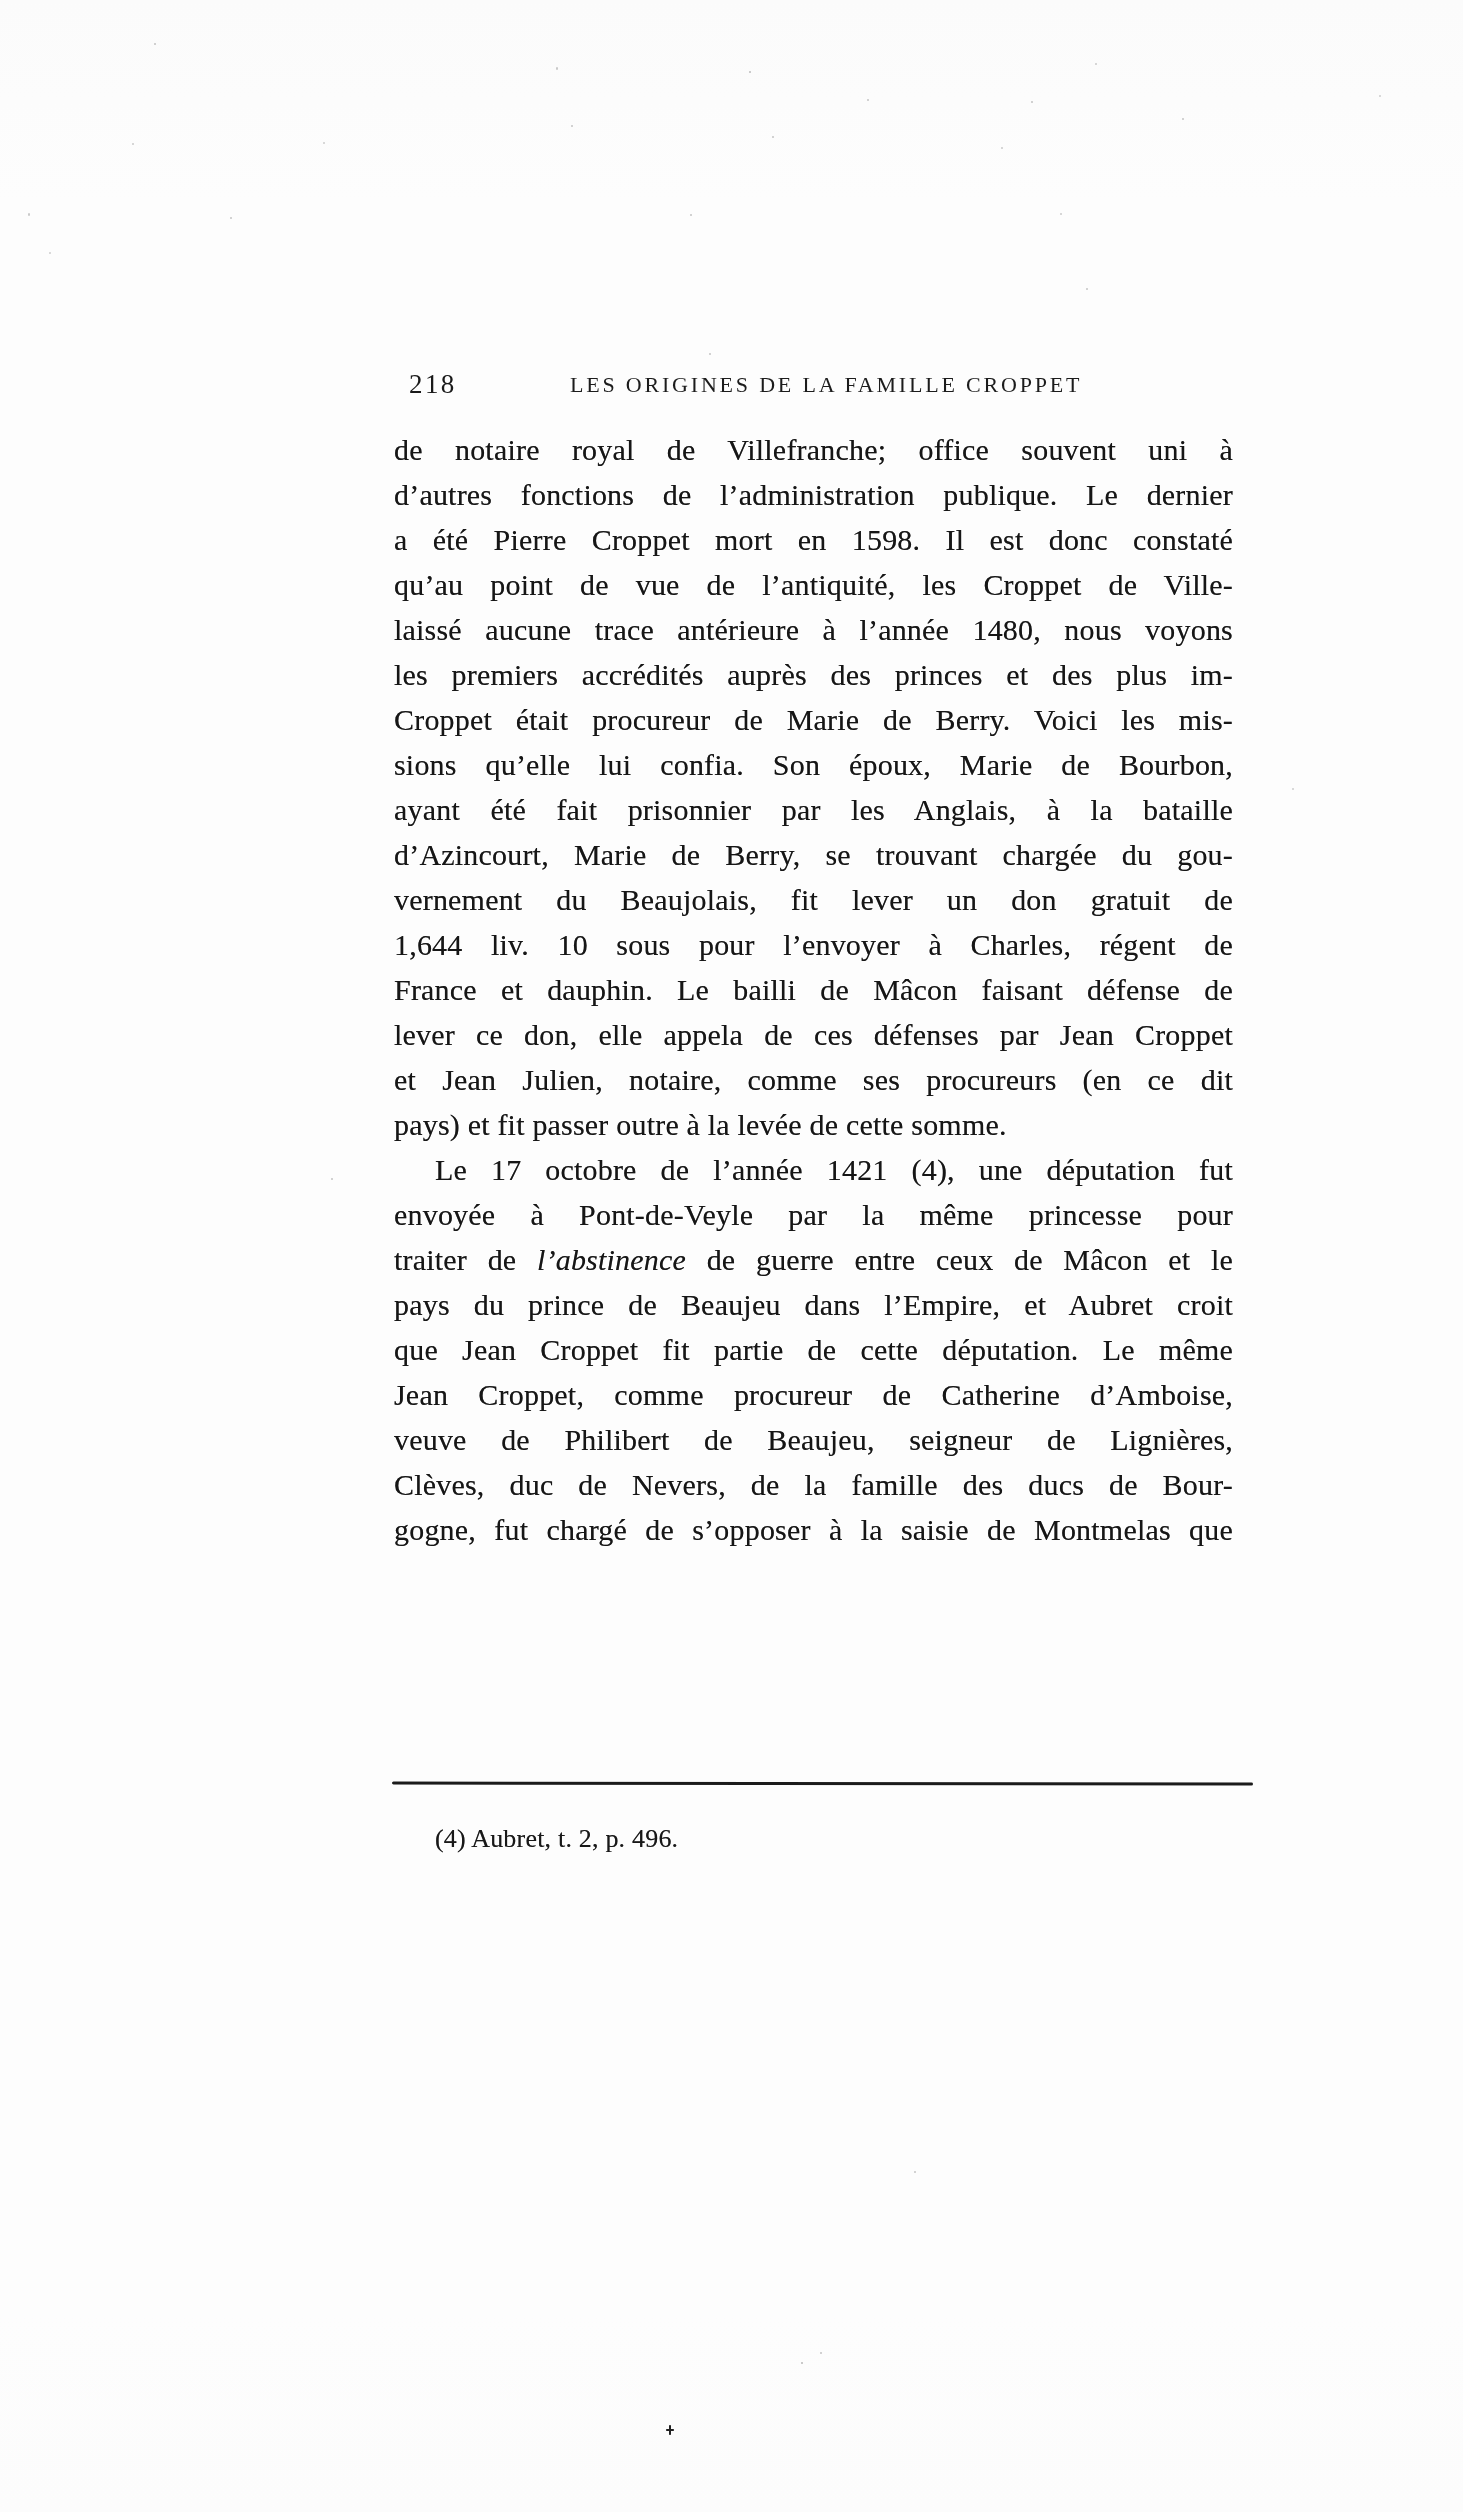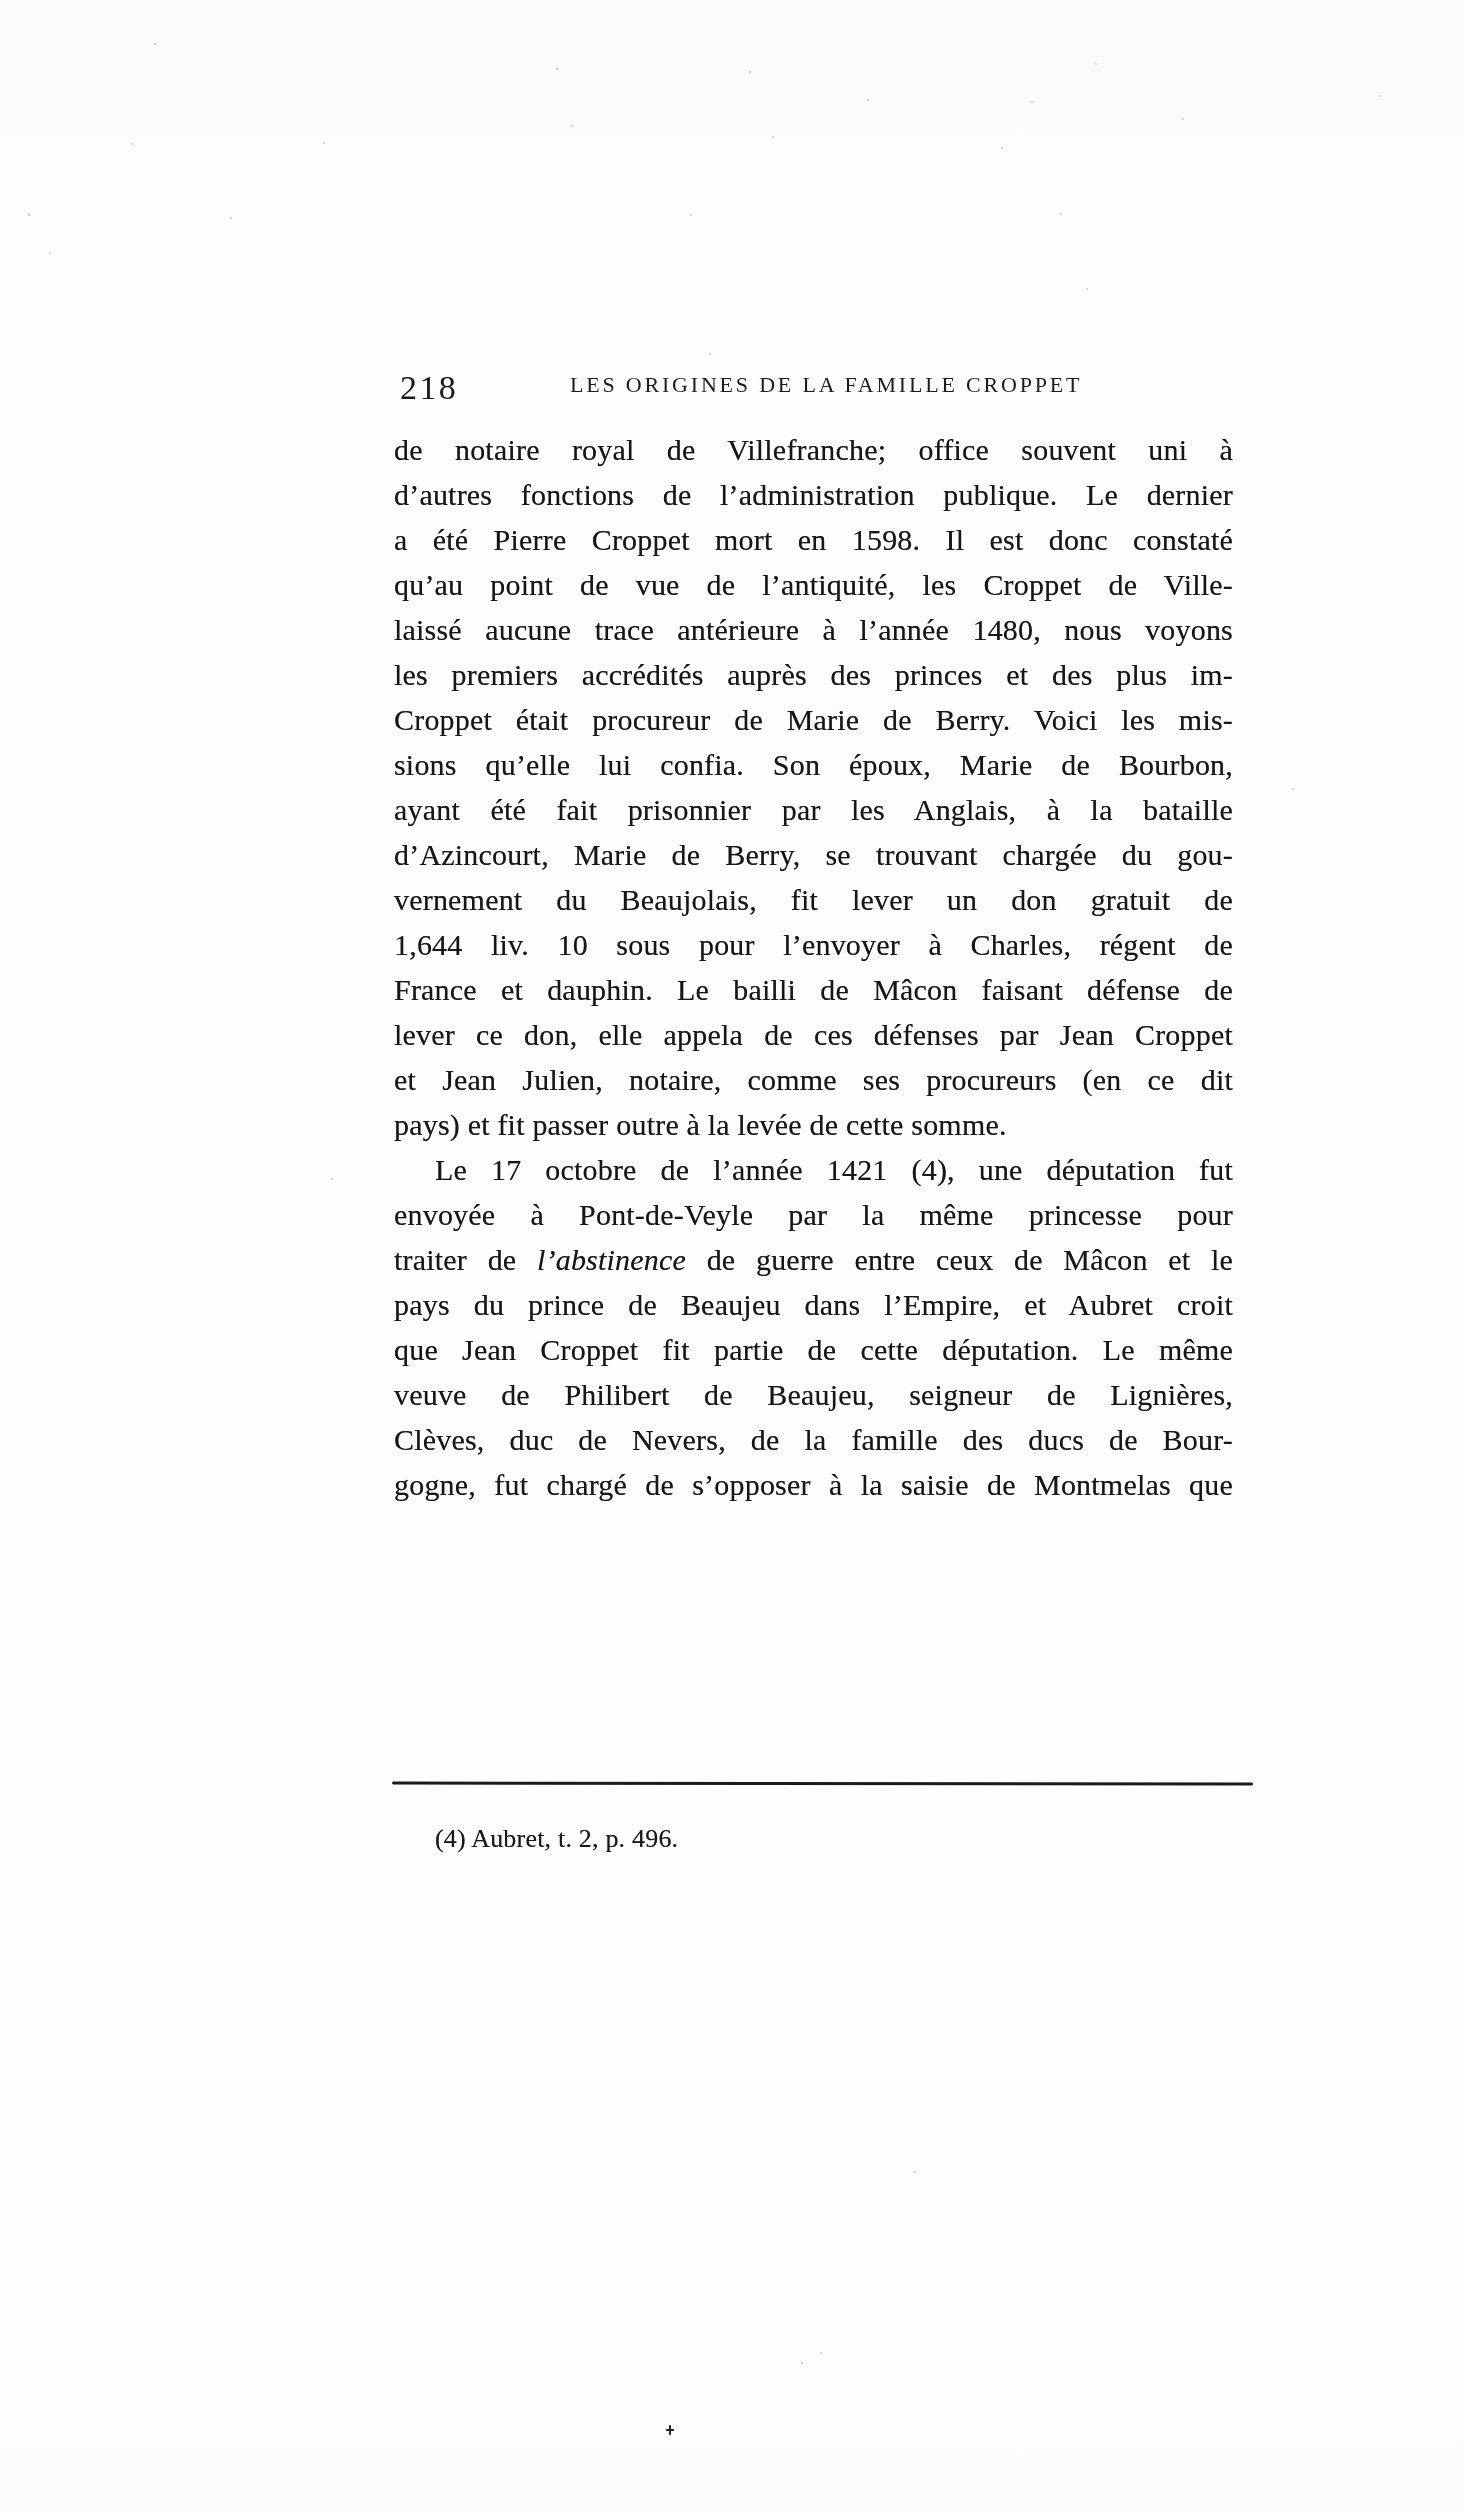--- a/index.html
+++ b/index.html
@@ -12,22 +12,22 @@
     font-family: "Liberation Serif", serif;
     color: #161616;
   }
   
   .header {
     position: absolute;
     left: 394px; top: 369px;
     width: 839px; height: 35px;
   }
   .pagenum {
-    position: absolute; left: 6px; top: 0;
-    font-size: 34px; letter-spacing: 2.4px;
+    position: absolute; left: 15px; top: 0;
+    font-size: 27px; letter-spacing: 2.4px;
     color: #1a1a1a;
   }
   .running-title {
     position: absolute; left: calc(50% + 12.6px); top: 3.2px;
     transform: translateX(-50%);
     font-size: 22px; letter-spacing: 2.8px;
     white-space: nowrap;
     color: #1c1c1c;
   }
   
@@ -101,20 +101,21 @@
     <div class="ln">France et dauphin. Le bailli de Mâcon faisant défense de</div>
     <div class="ln">lever ce don, elle appela de ces défenses par Jean Croppet</div>
     <div class="ln">et Jean Julien, notaire, comme ses procureurs (en ce dit</div>
     <div class="ln end">pays) et fit passer outre à la levée de cette somme.</div>
 
     <div class="ln indent">Le 17 octobre de l’année 1421 (4), une députation fut</div>
     <div class="ln">envoyée à Pont-de-Veyle par la même princesse pour</div>
     <div class="ln"><span>traiter de </span><em>l’abstinence</em><span> de guerre entre ceux de Mâcon et le</span></div>
     <div class="ln">pays du prince de Beaujeu dans l’Empire, et Aubret croit</div>
     <div class="ln">que Jean Croppet fit partie de cette députation. Le même</div>
+    <div class="ln">Jean Croppet, comme procureur de Catherine d’Amboise,</div>
     <div class="ln">veuve de Philibert de Beaujeu, seigneur de Lignières,</div>
     <div class="ln">Clèves, duc de Nevers, de la famille des ducs de Bour-</div>
     <div class="ln">gogne, fut chargé de s’opposer à la saisie de Montmelas que</div>
   </div>
 
   <div class="rule"></div>
   <div class="footnote">(4) Aubret, t. 2, p. 496.</div>
 
   <div class="sp" style="left:154px;top:43px;width:2.4px;height:2.4px;opacity:.35"></div>
   <div class="sp" style="left:556px;top:67px;width:2.4px;height:3.2px;opacity:.3"></div>

